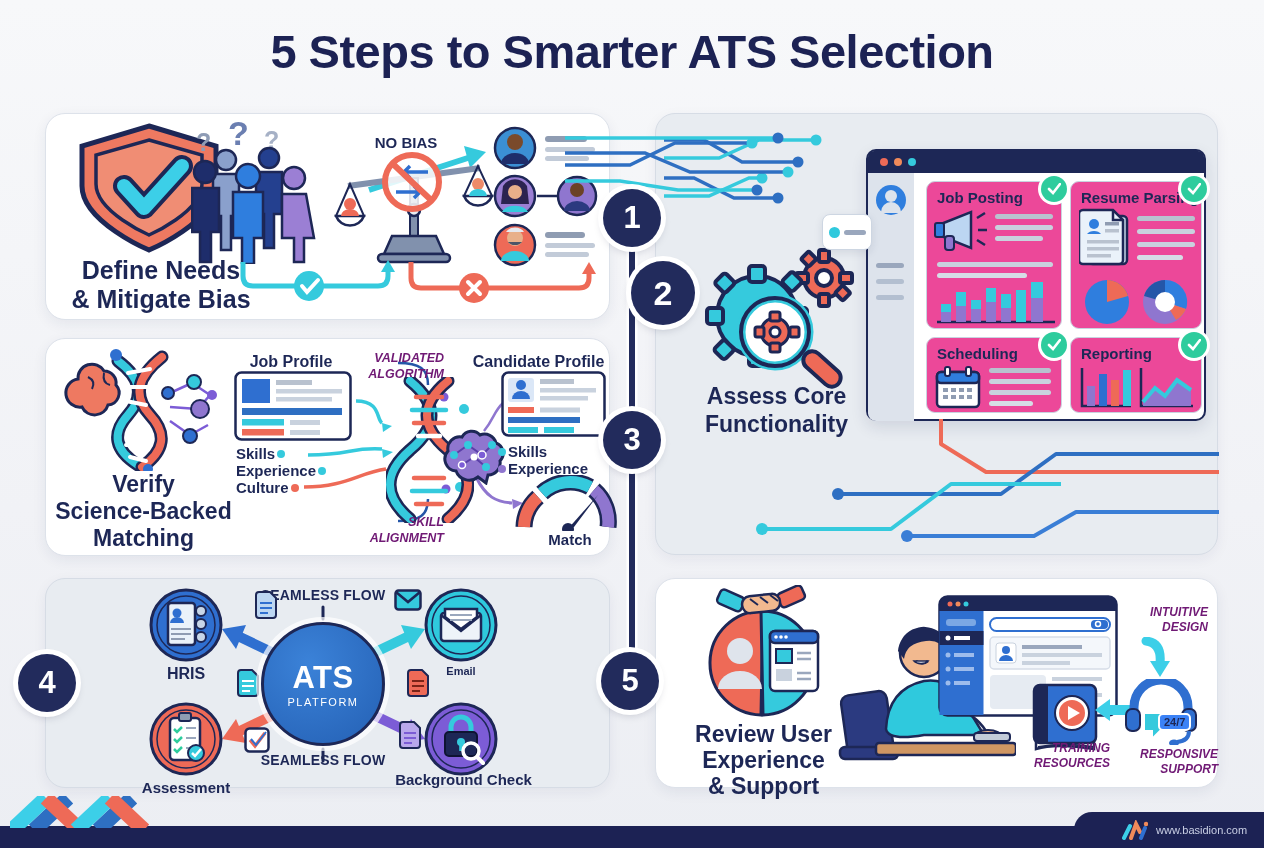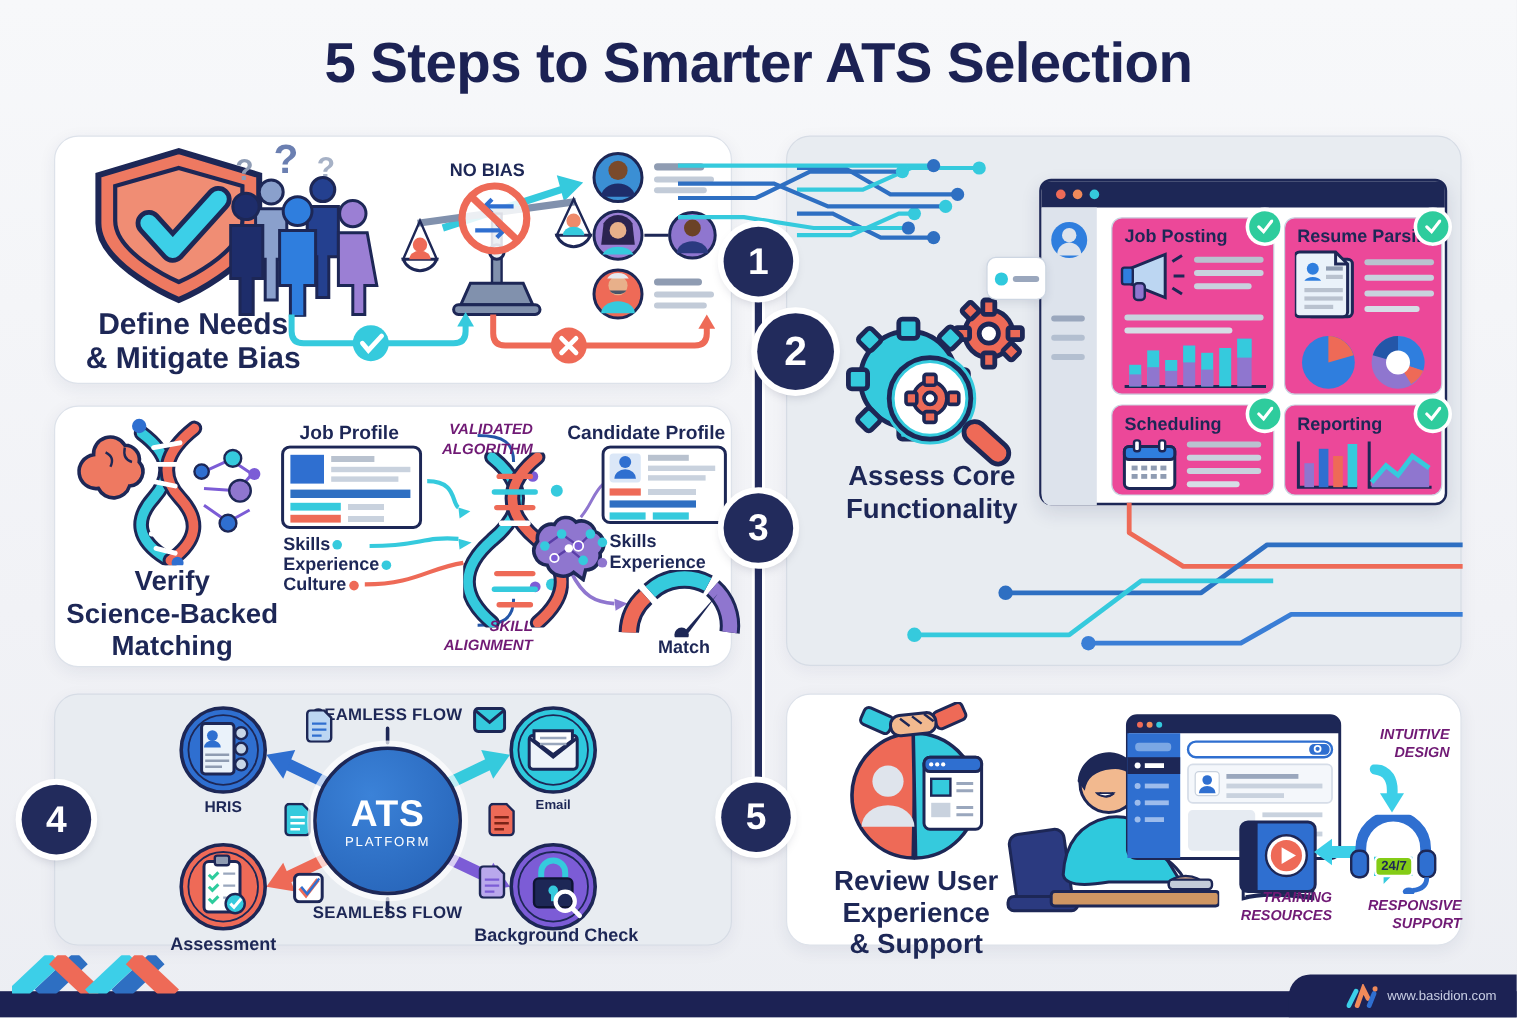--- a/index.html
+++ b/index.html
@@ -24,22 +24,22 @@
              display:flex; align-items:center; justify-content:center; box-shadow:0 0 0 3px #fff; }
   .minicard { position:absolute; background:#ec4899; border:1.5px solid #c9d3e0; border-radius:9px; }
   .minicard .ct { position:absolute; left:10px; top:7px; font-size:15px; font-weight:800; color:#1d2756; }
   .tagrow { display:flex; align-items:center; gap:2px; font-size:15px; font-weight:800; color:#1d2756; height:17px; }
   .dot { width:8px; height:8px; border-radius:50%; display:inline-block; }
   .smalllabel { position:absolute; text-align:right; font-weight:800; color:#701a75; font-size:12px; line-height:1.25;font-style:italic; }
   .footer-bar { position:absolute; left:0; bottom:0; width:100%; height:22px; background:#1c2254; z-index:4; }
   .logo-plate { position:absolute; right:0; bottom:0; width:190px; height:36px; background:#1c2254;
                 border-radius:18px 0 0 0; z-index:5; display:flex; align-items:center; padding-left:48px; gap:8px; }
   .logo-plate .site { color:#c9cfe4; font-size:11px; }
-  .bubble247 { position:absolute; background:#84cc16; border:2px solid #fff; border-radius:5px;
-               font-size:11px; font-weight:800; color:#1d2756; padding:1px 4px; }
+  .bubble247 { position:absolute; background:#3b82f6; border:2px solid #fff; border-radius:5px;
+               font-size:11px; font-weight:800; color:#1d2756; padding:1px 4px;margin-left:13px; }
 </style>
 </head>
 <body>
 
 <div class="stage">
 
   <div class="title">5 Steps to Smarter ATS Selection</div>
 
   <div class="panel white" style="left:45px; top:113px; width:565px; height:207px;">
 
@@ -580,21 +580,21 @@
       <rect x="20" y="16" width="27" height="42" rx="3" fill="#eaf2fa" stroke="#1d2756" stroke-width="2.5"></rect>
       <circle cx="29" cy="26" r="4.5" fill="#2f6fd0"></circle>
         <path d="M22 36 a7 6 0 0 1 14 0 z" fill="#2f6fd0"></path>
       <path d="M23 42 h20 M23 47 h20 M23 52 h14" stroke="#8f9cb2" stroke-width="2"></path>
       <g stroke="#1d2756" stroke-width="2" fill="#c7d6e8">
           <circle cx="53" cy="24" r="5"></circle>
           <circle cx="53" cy="37" r="5"></circle>
           <circle cx="53" cy="50" r="5"></circle>
         </g>
     </svg>
-    <div class="h3l" style="left:100px; top:86px; width:80px; font-size:13px;">HRIS</div>
+    <div class="h3l" style="left:100px; top:86px; width:80px; font-size:16px;">HRIS</div>
 
     <svg class="abs" style="left:377px; top:8px;" width="76" height="76" viewBox="0 0 76 76">
       <circle cx="38" cy="38" r="35" fill="#2fc9dd" stroke="#1d2756" stroke-width="3"></circle>
       <circle cx="38" cy="38" r="29" fill="none" stroke="#1d2756" stroke-width="1.5"></circle>
       <rect x="18" y="26" width="40" height="28" rx="3" fill="#eef3f9" stroke="#1d2756" stroke-width="2.5"></rect>
       <path d="M18 28 L38 44 L58 28" fill="none" stroke="#1d2756" stroke-width="2.5"></path>
       <path d="M22 22 h32 v8 l-16 12 l-16 -12 z" fill="#fff" stroke="#1d2756" stroke-width="2.5"></path>
       <path d="M27 28 h22 M27 33 h22" stroke="#9aa7bd" stroke-width="2"></path>
     </svg>
     <div class="h3l" style="left:375px; top:86px; width:80px; font-size:11px;">Email</div>

